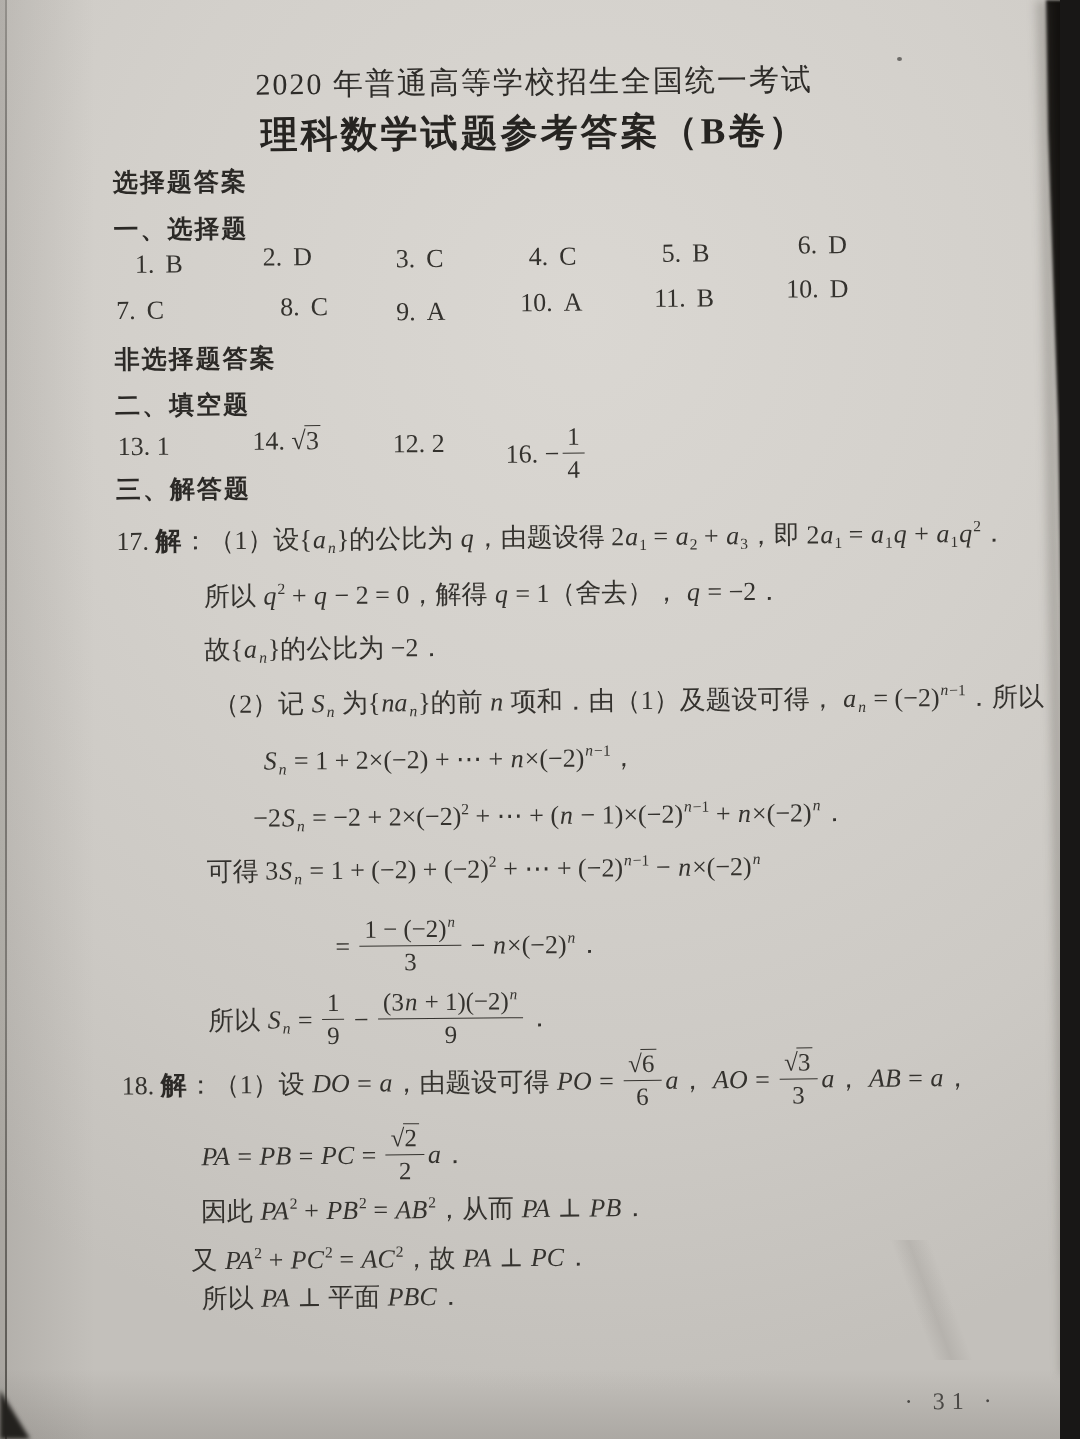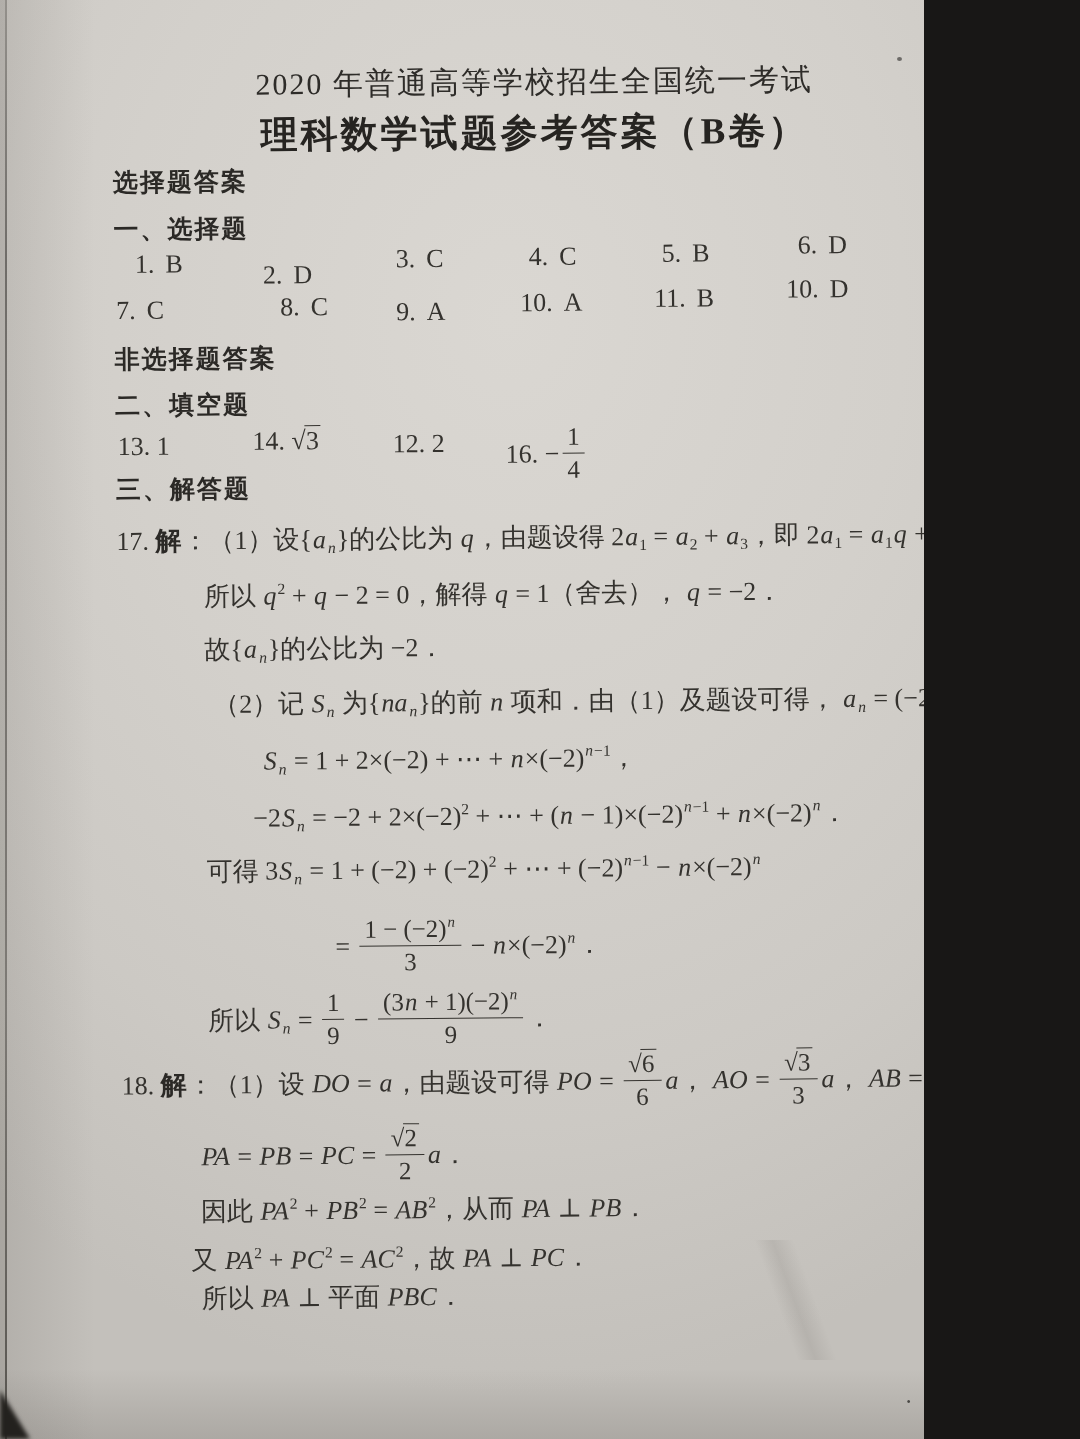--- a/index.html
+++ b/index.html
@@ -1,16 +1,16 @@
 <!DOCTYPE html>
 <html><head>
 <meta charset="utf-8">
 <style>
   html,body{margin:0;padding:0;background:#181716;}
-  .photo{position:relative;width:924px;height:1439px;overflow:hidden;
+  .photo{position:relative;width:1060px;height:1439px;overflow:hidden;
          font-family:"Liberation Serif","DejaVu Serif",serif;}
   .page{position:absolute;inset:0;
     background:
       linear-gradient(to right, rgba(60,55,50,0.12), rgba(60,55,50,0) 95px),
       linear-gradient(to top, rgba(50,45,40,0.16), rgba(50,45,40,0) 70px),
       radial-gradient(95% 75% at 55% 22%, #dad7d2 0%, #d3d0cb 45%, #ccc9c4 75%, #c3c0bb 100%);}
   .content{position:absolute;inset:0;transform:rotate(-0.55deg);transform-origin:120px 700px;}
   .line{position:absolute;white-space:nowrap;font-size:26px;line-height:30px;color:#34322e;}
   .line i{font-style:italic;padding:0 1px;}
   .line b{font-weight:700;color:#2b2926;letter-spacing:1px;}
@@ -49,21 +49,21 @@
   <div class="page">
     <div class="content">
 
       <div class="title-1" style="top:66px">2020 年普通高等学校招生全国统一考试</div>
       <div class="title-2" style="top:114px">理科数学试题参考答案（B卷）</div>
 
       <div class="heading" style="left:118px;top:168px">选择题答案</div>
       <div class="heading" style="left:118px;top:215px">一、选择题</div>
 
       <span class="mc" style="left:139px;top:250px"><span class="n">1.</span><span class="a">B</span></span>
-      <span class="mc" style="left:267px;top:262px"><span class="n">2.</span><span class="a">D</span></span>
+      <span class="mc" style="left:267px;top:244px"><span class="n">2.</span><span class="a">D</span></span>
       <span class="mc" style="left:400px;top:247px"><span class="n">3.</span><span class="a">C</span></span>
       <span class="mc" style="left:533px;top:246px"><span class="n">4.</span><span class="a">C</span></span>
       <span class="mc" style="left:666px;top:244px"><span class="n">5.</span><span class="a">B</span></span>
       <span class="mc" style="left:802px;top:237px"><span class="n">6.</span><span class="a">D</span></span>
       <span class="mc" style="left:120px;top:296px"><span class="n">7.</span><span class="a">C</span></span>
       <span class="mc" style="left:284px;top:294px"><span class="n">8.</span><span class="a">C</span></span>
       <span class="mc" style="left:400px;top:300px"><span class="n">9.</span><span class="a">A</span></span>
       <span class="mc" style="left:524px;top:292px"><span class="n">10.</span><span class="a">A</span></span>
       <span class="mc" style="left:658px;top:289px"><span class="n">11.</span><span class="a">B</span></span>
       <span class="mc" style="left:790px;top:281px"><span class="n">10.</span><span class="a">D</span></span>

